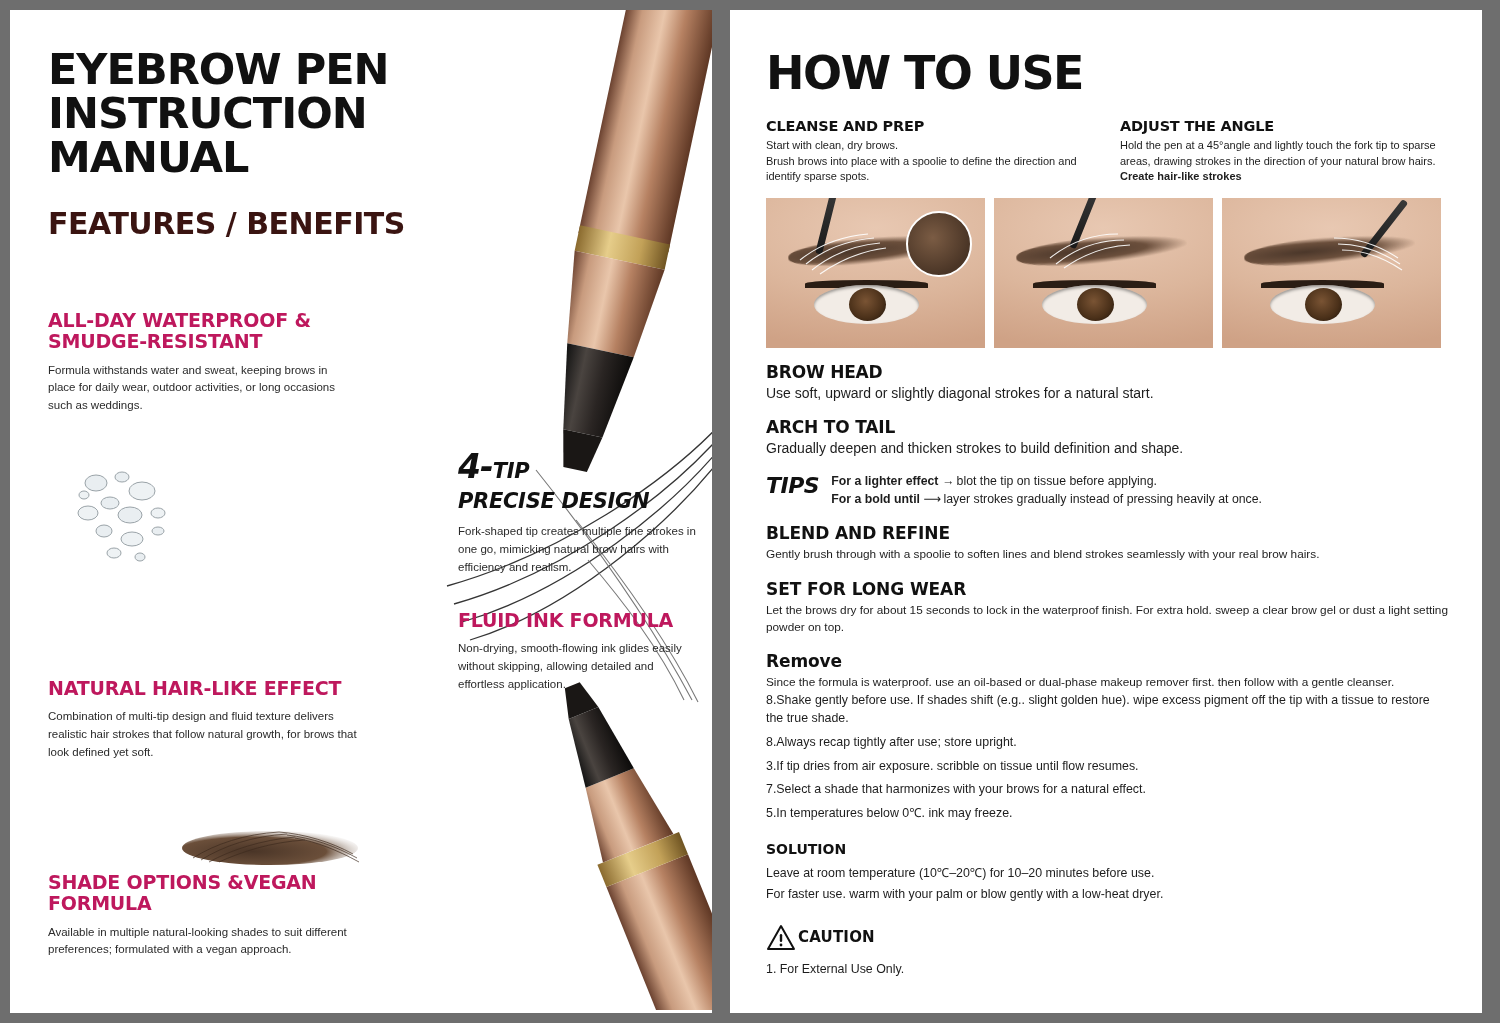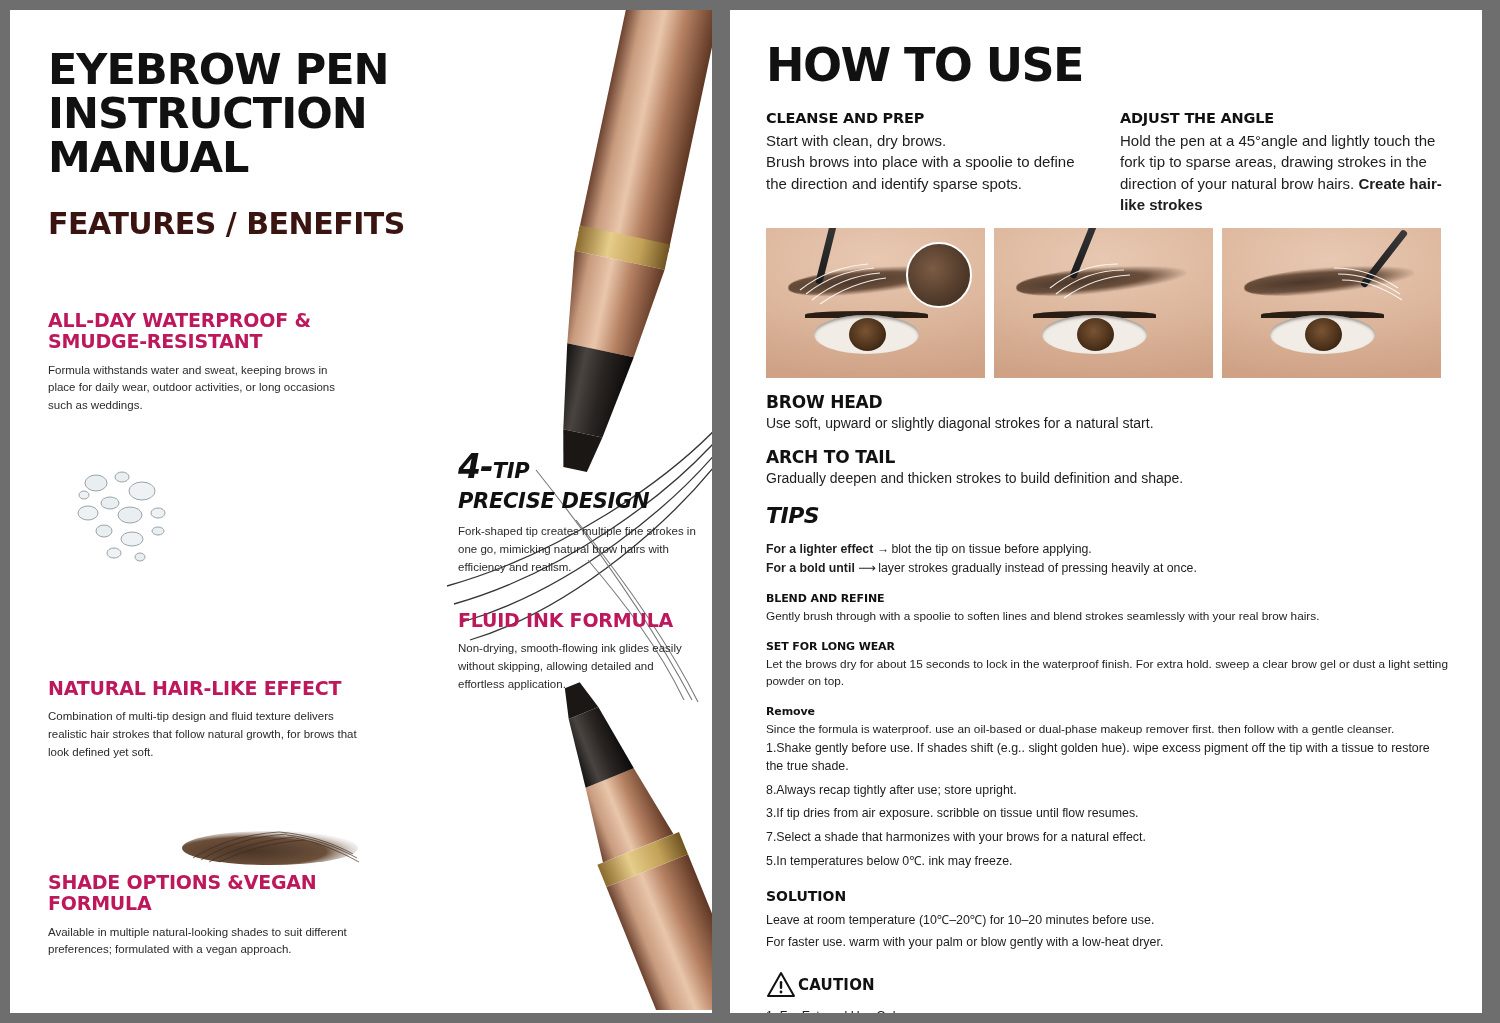--- a/index.html
+++ b/index.html
@@ -137,21 +137,21 @@
     left: 60px;
     top: 455px;
     width: 150px;
     height: 110px;
   }
 
   
   .right-inner {
     position: absolute;
     left: 0; top: 0; right: 0; bottom: 0;
-    padding: 24px 34px 10px 36px;
+    padding: 32px 34px 10px 36px;
     box-sizing: border-box;
   }
   .how-title {
     font-family: "DejaVu Sans", sans-serif;
     font-weight: bold;
     font-size: 46px;
     letter-spacing: -1.6px;
     color: #111;
     margin: 4px 0 18px 0;
     text-transform: uppercase;
@@ -164,21 +164,21 @@
   .sub-h {
     font-family: "DejaVu Sans", sans-serif;
     font-weight: bold;
     font-size: 14.5px;
     letter-spacing: -0.2px;
     color: #111;
     margin: 0 0 4px 0;
     text-transform: uppercase;
   }
   .body-s {
-    font-size: 15px;
+    font-size: 11px;
     line-height: 1.42;
     color: #1d1d1d;
     margin: 0;
   }
   .inline-bold {
     font-weight: bold;
   }
   .photo-row {
     display: flex;
     gap: 9px;
@@ -270,42 +270,41 @@
     font-size: 14px;
     line-height: 1.35;
     color: #1d1d1d;
     margin: 0;
   }
   .tips-box {
     display: flex;
     align-items: flex-start;
     gap: 12px;
     margin: 14px 0 2px 0;
-    flex-direction: column;
   }
   .tips-label {
     font-family: "DejaVu Sans", sans-serif;
     font-style: italic;
     font-weight: bold;
     font-size: 22px;
     letter-spacing: -0.5px;
     color: #111;
     line-height: 1.15;
     padding-top: 1px;
   }
   .tips-lines { font-size: 12.3px; line-height: 1.5; color: #1d1d1d; }
   .tips-lines b { font-weight: bold; }
   .arrow-s {
     display: inline-block;
     letter-spacing: -1px;
   }
   .sec-h {
     font-family: "DejaVu Sans", sans-serif;
     font-weight: bold;
-    font-size: 11px;
+    font-size: 17px;
     letter-spacing: -0.1px;
     color: #111;
     margin: 15px 0 3px 0;
     text-transform: uppercase;
   }
   .sec-h.mixed { text-transform: none; }
   .sec-p {
     font-size: 11.8px;
     line-height: 1.45;
     color: #1d1d1d;
@@ -582,21 +581,21 @@
       <div class="sec-h">BLEND AND REFINE</div>
       <p class="sec-p">Gently brush through with a spoolie to soften lines and blend strokes seamlessly with your real brow hairs.</p>
 
       <div class="sec-h">SET FOR LONG WEAR</div>
       <p class="sec-p">Let the brows dry for about 15 seconds to lock in the waterproof finish. For extra hold. sweep a clear brow gel or dust a light setting powder on top.</p>
 
       <div class="sec-h mixed">Remove</div>
       <p class="sec-p">Since the formula is waterproof. use an oil-based or dual-phase makeup remover first. then follow with a gentle cleanser.</p>
 
       <div class="notes-list">
-        <p>1.Shake gently before use. If shades shift (e.g.. slight golden hue). wipe excess pigment off the tip with a tissue to restore the true shade.</p>
+        <p>8.Shake gently before use. If shades shift (e.g.. slight golden hue). wipe excess pigment off the tip with a tissue to restore the true shade.</p>
         <p>8.Always recap tightly after use; store upright.</p>
         <p>3.If tip dries from air exposure. scribble on tissue until flow resumes.</p>
         <p>7.Select a shade that harmonizes with your brows for a natural effect.</p>
         <p>5.In temperatures below 0℃. ink may freeze.</p>
       </div>
 
       <div class="sol-h">SOLUTION</div>
       <div class="sol-list">
         <p>Leave at room temperature (10℃–20℃) for 10–20 minutes before use.</p>
         <p>For faster use. warm with your palm or blow gently with a low-heat dryer.</p>

